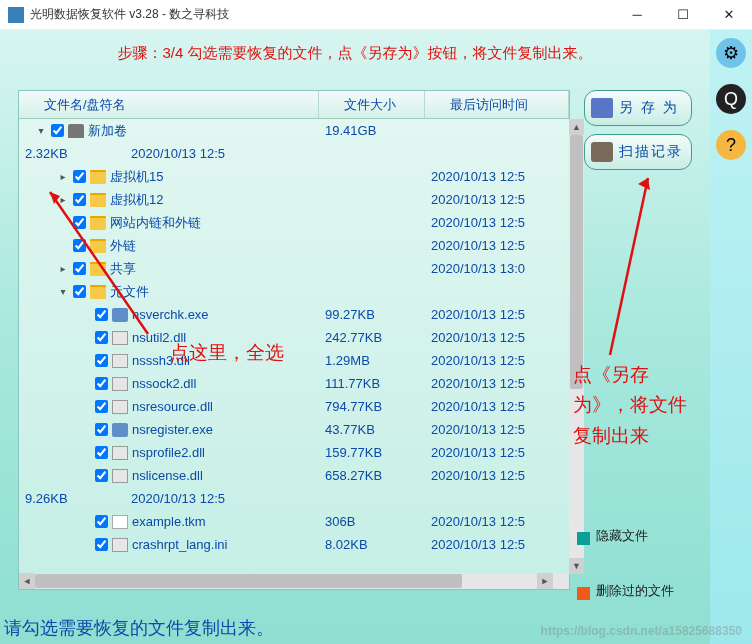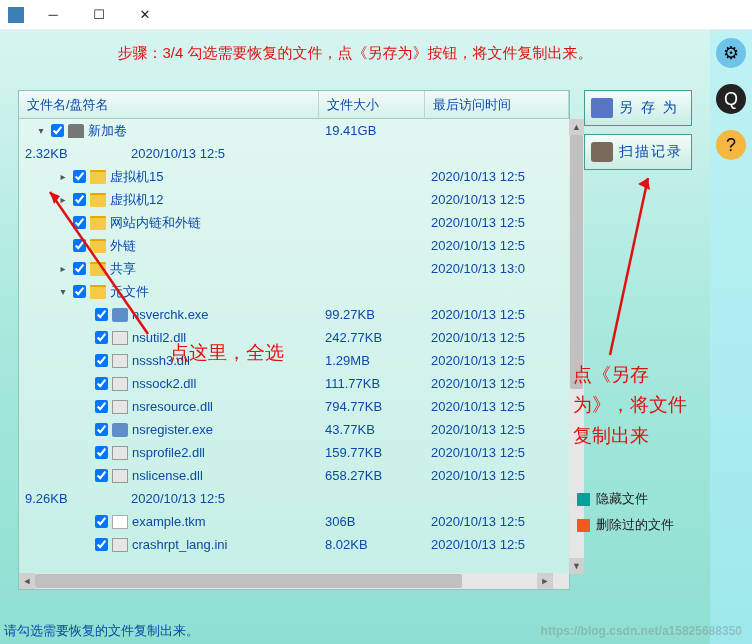--- a/index.html
+++ b/index.html
@@ -11,21 +11,21 @@
 .titlebar .winbtn { width: 46px; height: 30px; display: flex; align-items: center; justify-content: center; font-size: 13px; color: #222; }
 
 .main-area { position: absolute; left: 0; top: 30px; width: 710px; height: 614px; background: linear-gradient(180deg, #d7f5f0 0%, #a7e8dd 50%, #8edfd2 100%); }
 .right-strip { position: absolute; right: 0; top: 30px; width: 42px; height: 614px; background: linear-gradient(180deg, #bff2f4 0%, #9de8ec 100%); display: flex; flex-direction: column; align-items: center; padding-top: 8px; gap: 16px; }
 .ricon { width: 30px; height: 30px; border-radius: 15px; display: flex; align-items: center; justify-content: center; font-size: 18px; }
 
 .step-banner { text-align: center; font-size: 15px; color: #e01010; padding: 14px 0 10px; font-weight: 500; }
 
 .content { position: absolute; left: 18px; top: 60px; right: 140px; bottom: 54px; background: linear-gradient(180deg, #e3f7f2 0%, #c5efe6 100%); border: 1px solid #8bc5bb; }
 .table-header { height: 28px; background: linear-gradient(180deg, #f3fbf9, #d5f0ea); display: flex; border-bottom: 1px solid #9ecdbc; font-size: 13px; color: #0b4aa8; }
-.table-header .col { padding: 5px 8px; border-right: 1px solid #b5d9cf; }
+.table-header .col { padding: 5px 25px; border-right: 1px solid #b5d9cf; }
 .col-name { width: 300px; }
 .col-size { width: 106px; }
 .col-date { flex: 1; }
 
 .tree { height: calc(100% - 28px - 16px); overflow: hidden; }
 .row { display: flex; align-items: center; height: 23px; font-size: 13px; color: #0b4aa8; white-space: nowrap; }
 .row .indent { display: inline-block; }
 .row .expander { width: 12px; text-align: center; color: #555; font-size: 10px; }
 .row input[type=checkbox] { width: 13px; height: 13px; margin: 0 4px; }
 .row .ficon { width: 16px; height: 14px; margin-right: 4px; display: inline-block; }
@@ -47,43 +47,44 @@
 .hscroll .btn { width: 16px; height: 16px; background: #d0d0d0; font-size: 9px; color: #555; text-align: center; line-height: 16px; }
 .hscroll .track { flex: 1; height: 16px; position: relative; }
 .hscroll .thumb { position: absolute; left: 0; width: 85%; height: 14px; top: 1px; background: #c0c0c0; border-radius: 2px; }
 .vscroll-corner { position: absolute; right: 0; bottom: 0; width: 16px; height: 16px; background: #e6e6e6; }
 .vscroll { position: absolute; right: 126px; top: 89px; width: 15px; bottom: 70px; background: #e6e6e6; }
 .vscroll .btn { width: 15px; height: 16px; background: #d0d0d0; font-size: 9px; color: #555; text-align: center; line-height: 16px; }
 .vscroll .track { position: absolute; top: 16px; bottom: 16px; left: 0; right: 0; }
 .vscroll .thumb { position: absolute; top: 0; left: 1px; right: 1px; height: 60%; background: #c0c0c0; border-radius: 2px; }
 
 .side-buttons { position: absolute; right: 18px; top: 60px; width: 108px; display: flex; flex-direction: column; gap: 8px; }
-.sbtn { height: 36px; border: 1px solid #3f9f8c; border-radius: 0; background: linear-gradient(180deg, #f5fcfa, #c7ede4); display: flex; align-items: center; padding: 0 6px; font-size: 14px; color: #0b4aa8; gap: 6px; cursor: pointer; letter-spacing: 2px; }
+.sbtn { height: 36px; border: 1px solid #3f9f8c; border-radius: 12px; background: linear-gradient(180deg, #f5fcfa, #c7ede4); display: flex; align-items: center; padding: 0 6px; font-size: 14px; color: #0b4aa8; gap: 6px; cursor: pointer; letter-spacing: 2px; }
 .sbtn .bicon { width: 22px; height: 20px; }
 .bicon.save { background: #5975c5; border-radius: 2px; }
 .bicon.scan { background: #7a6a5a; border-radius: 3px; }
 .bicon.back { background: #5fc870; border-radius: 2px; }
 
 .annot1 { position: absolute; left: 170px; top: 310px; font-size: 19px; color: #e01010; font-weight: 500; }
 .annot2 { position: absolute; right: 22px; top: 330px; width: 115px; font-size: 19px; color: #e01010; font-weight: 500; line-height: 1.6; }
 .arrow1 { position: absolute; left: 38px; top: 154px; width: 120px; height: 160px; pointer-events: none; }
 .arrow2 { position: absolute; right: 50px; top: 140px; width: 60px; height: 190px; pointer-events: none; }
 
 .legend { position: absolute; right: 18px; top: 460px; width: 115px; font-size: 13px; color: #222; }
-.legend div { display: flex; align-items: center; gap: 6px; margin-bottom: 8px; }
+.legend div { display: flex; align-items: flex-end; gap: 6px; margin-bottom: 8px; margin-top: 37px; }
 .legend .sw { width: 13px; height: 13px; }
 
-.status { position: absolute; left: 4px; bottom: 4px; font-size: 13px; color: #0b4aa8; }
+.status { position: absolute; left: 4px; bottom: 4px; font-size: 18px; color: #0b4aa8; }
 .watermark { position: absolute; right: 10px; bottom: 6px; font-size: 12px; color: rgba(120,120,120,0.35); font-weight: bold; }
 </style>
 </head>
 <body>
 
 <div class="titlebar">
   <div class="app-icon"></div>
+  <div class="title">光明数据恢复软件 v3.28 - 数之寻科技</div>
   <div class="winbtn">─</div>
   <div class="winbtn">☐</div>
   <div class="winbtn close">✕</div>
 </div>
 
 <div class="main-area">
   <div class="step-banner">步骤：3/4 勾选需要恢复的文件，点《另存为》按钮，将文件复制出来。</div>
 
   <div class="content">
     <div class="table-header">

